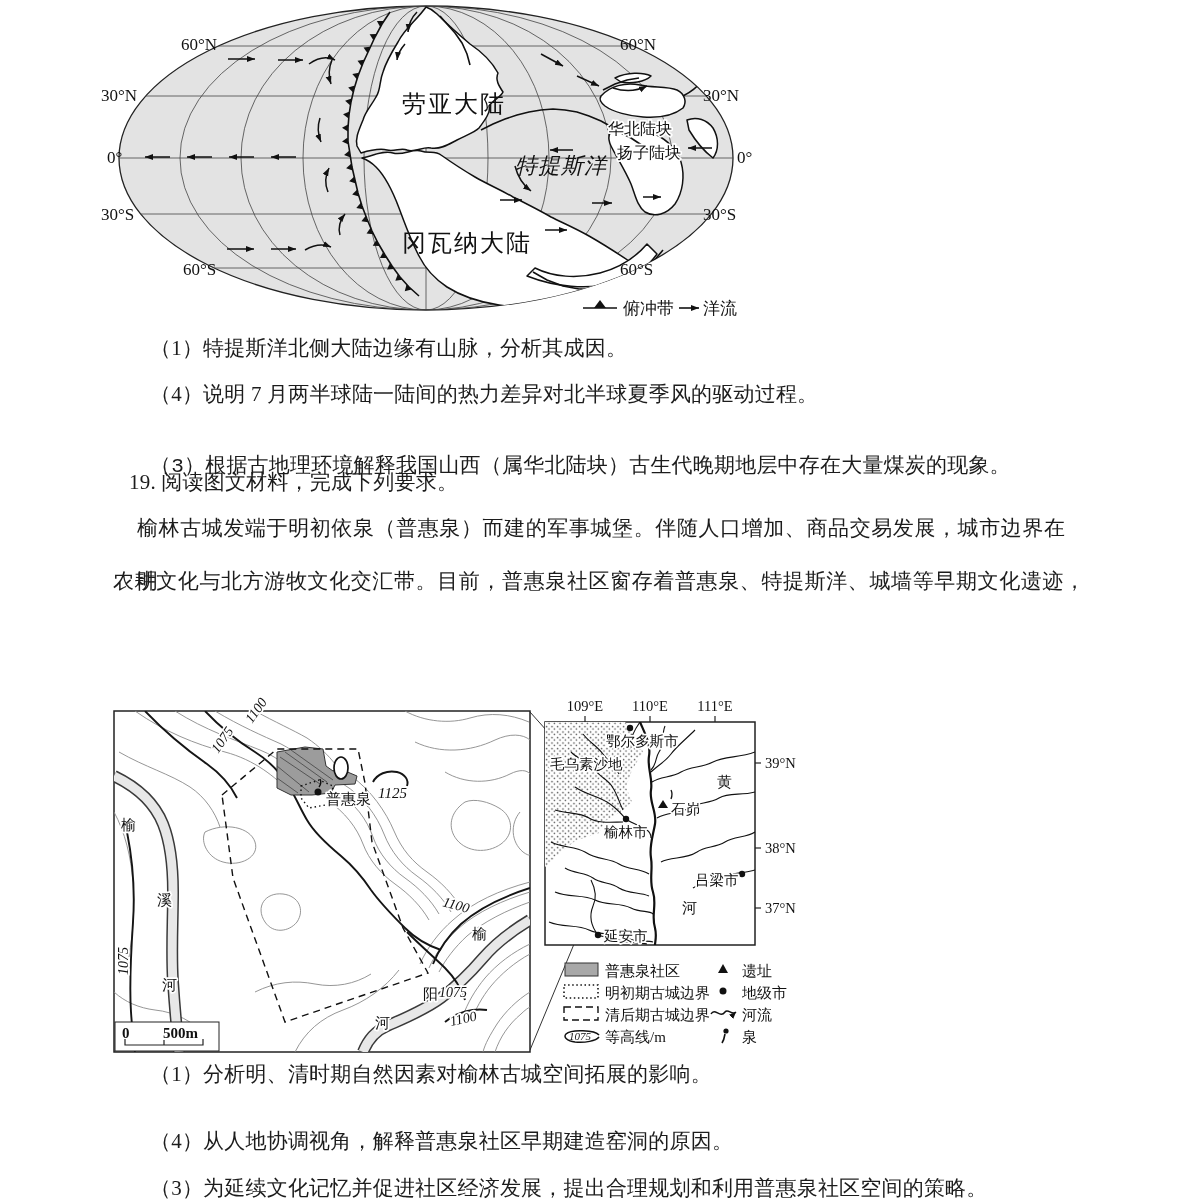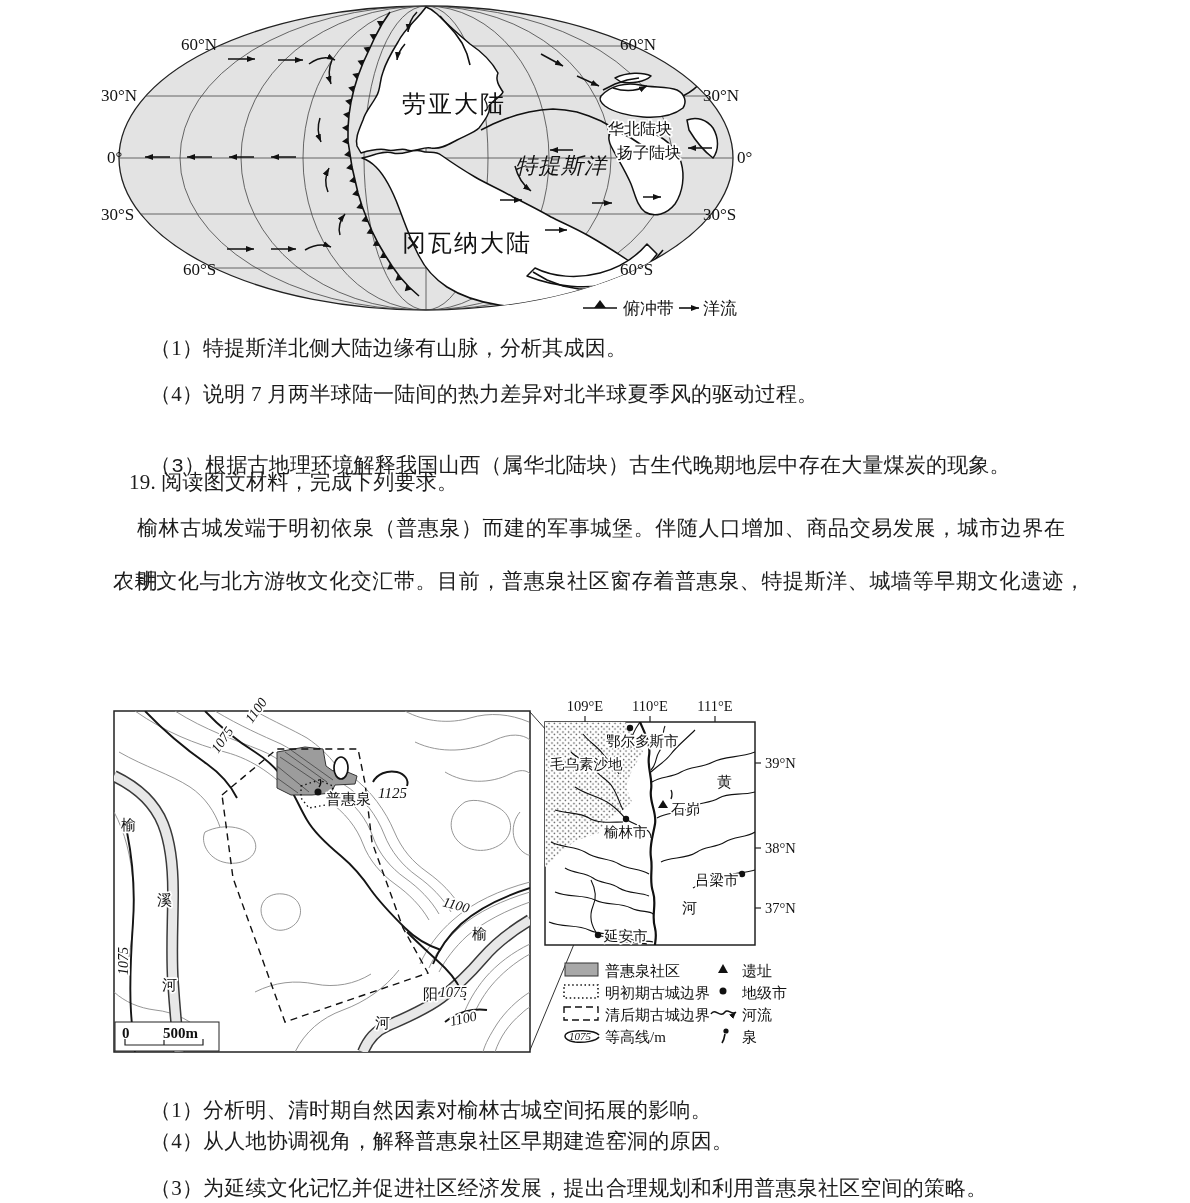--- a/index.html
+++ b/index.html
@@ -375,15 +375,15 @@
 
     <path d="M606,322 C610,315 615,327 620,320 C623,316 627,324 631,320" fill="none" stroke="#111" stroke-width="1.5" marker-end="url(#ar2)"></path>
     <text x="637" y="328">河流</text>
 
     <circle cx="621" cy="339" r="2.6" fill="#111"></circle>
     <path d="M620,342 q-1,6 -3,9" fill="none" stroke="#111" stroke-width="1.6"></path>
     <text x="637" y="350">泉</text>
   </g>
 </svg>
 
-<div class="abs qline" style="left:113px;top:1096px;text-align:right;">（1）分析明、清时期自然因素对榆林古城空间拓展的影响。</div>
+<div class="abs qline" style="left:113px;top:1060px;text-align:right;">（1）分析明、清时期自然因素对榆林古城空间拓展的影响。</div>
 <div class="abs qline" style="left:113px;top:1127px;">（4）从人地协调视角，解释普惠泉社区早期建造窑洞的原因。</div>
 <div class="abs qline" style="left:113px;top:1174px;">（3）为延续文化记忆并促进社区经济发展，提出合理规划和利用普惠泉社区空间的策略。</div>
 
 </body></html>

